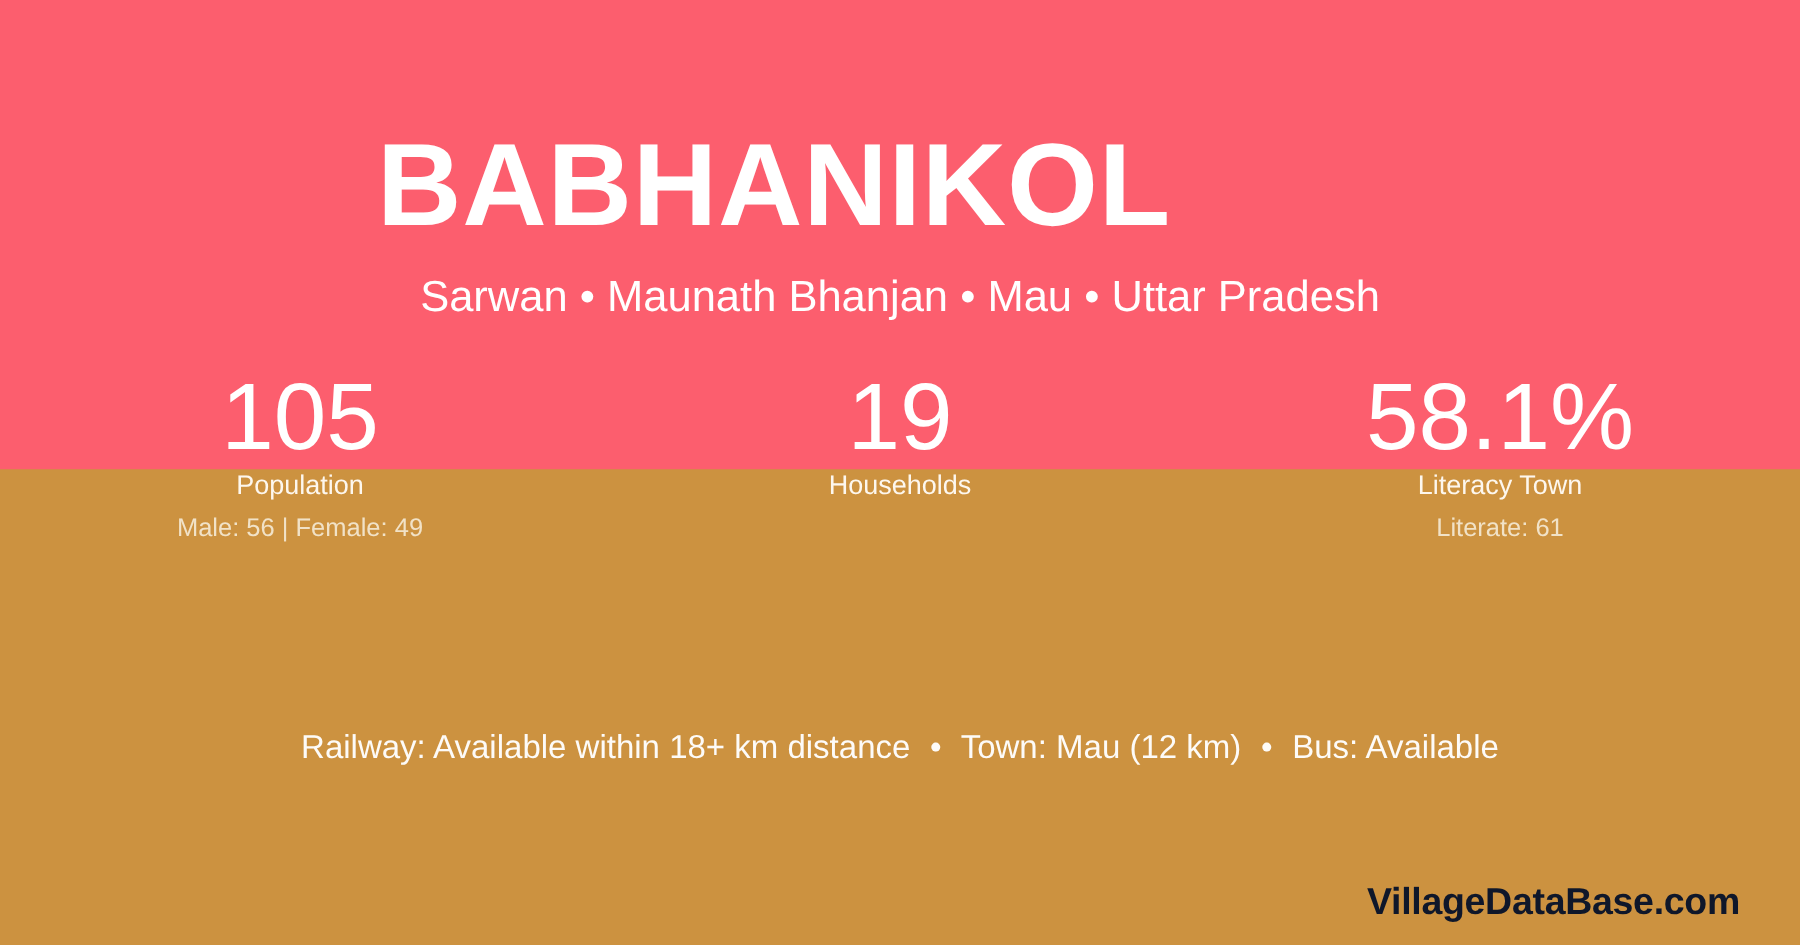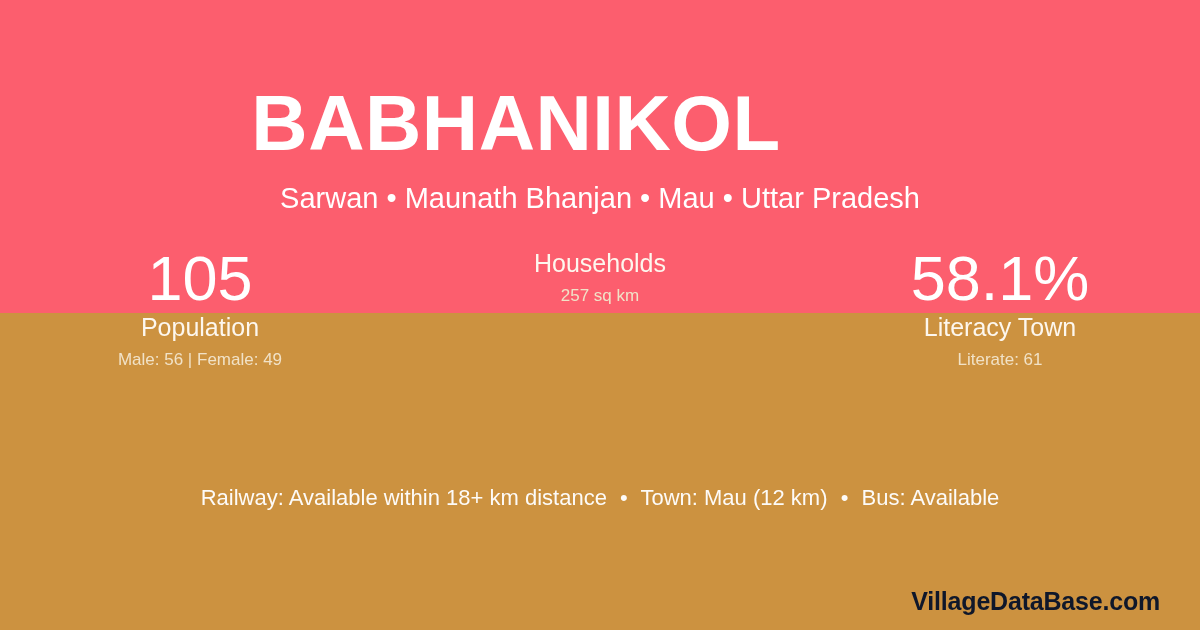--- a/index.html
+++ b/index.html
@@ -91,21 +91,21 @@
   }
   .stat-value {
     font-size: 63px;
     font-weight: normal;
     line-height: 1.02;
     color: #FFFFFF;
     white-space: nowrap;
   }
   .stat-label {
     margin-top: 4px;
-    font-size: 25px;
+    font-size: 18px;
     font-weight: normal;
     line-height: 1.1;
     color: #FDF7EE;
     white-space: nowrap;
   }
   .stat-sub {
     margin-top: 9px;
     font-size: 17px;
     font-weight: normal;
     line-height: 1.1;
@@ -158,22 +158,22 @@
 
     <div class="stats-row">
 
       <div class="stat-cell">
         <div class="stat-value">105</div>
         <div class="stat-label">Population</div>
         <div class="stat-sub">Male: 56 | Female: 49</div>
       </div>
 
       <div class="stat-cell">
+        <div class="stat-value">19</div>
         <div class="stat-label">Households</div>
-        <div class="stat-sub">257 sq km</div>
       </div>
 
       <div class="stat-cell">
         <div class="stat-value">58.1%</div>
         <div class="stat-label">Literacy Town</div>
         <div class="stat-sub">Literate: 61</div>
       </div>
 
     </div>
 

